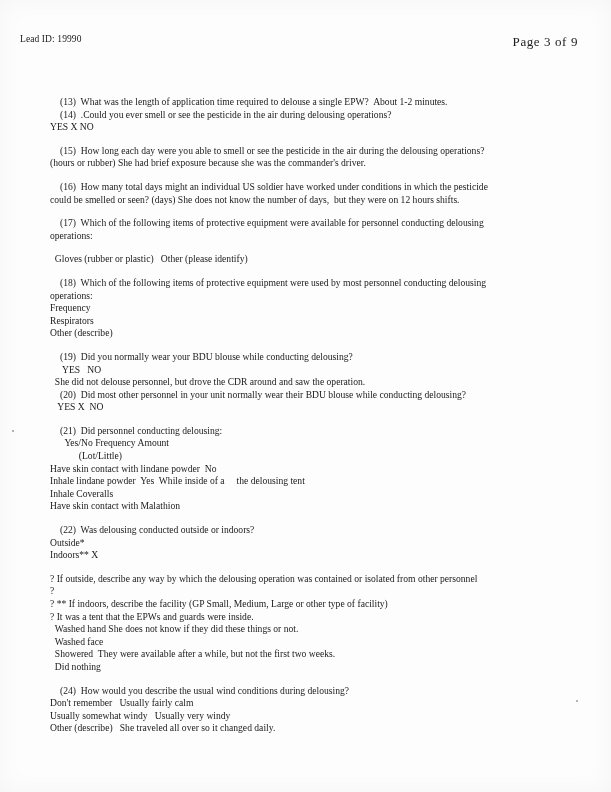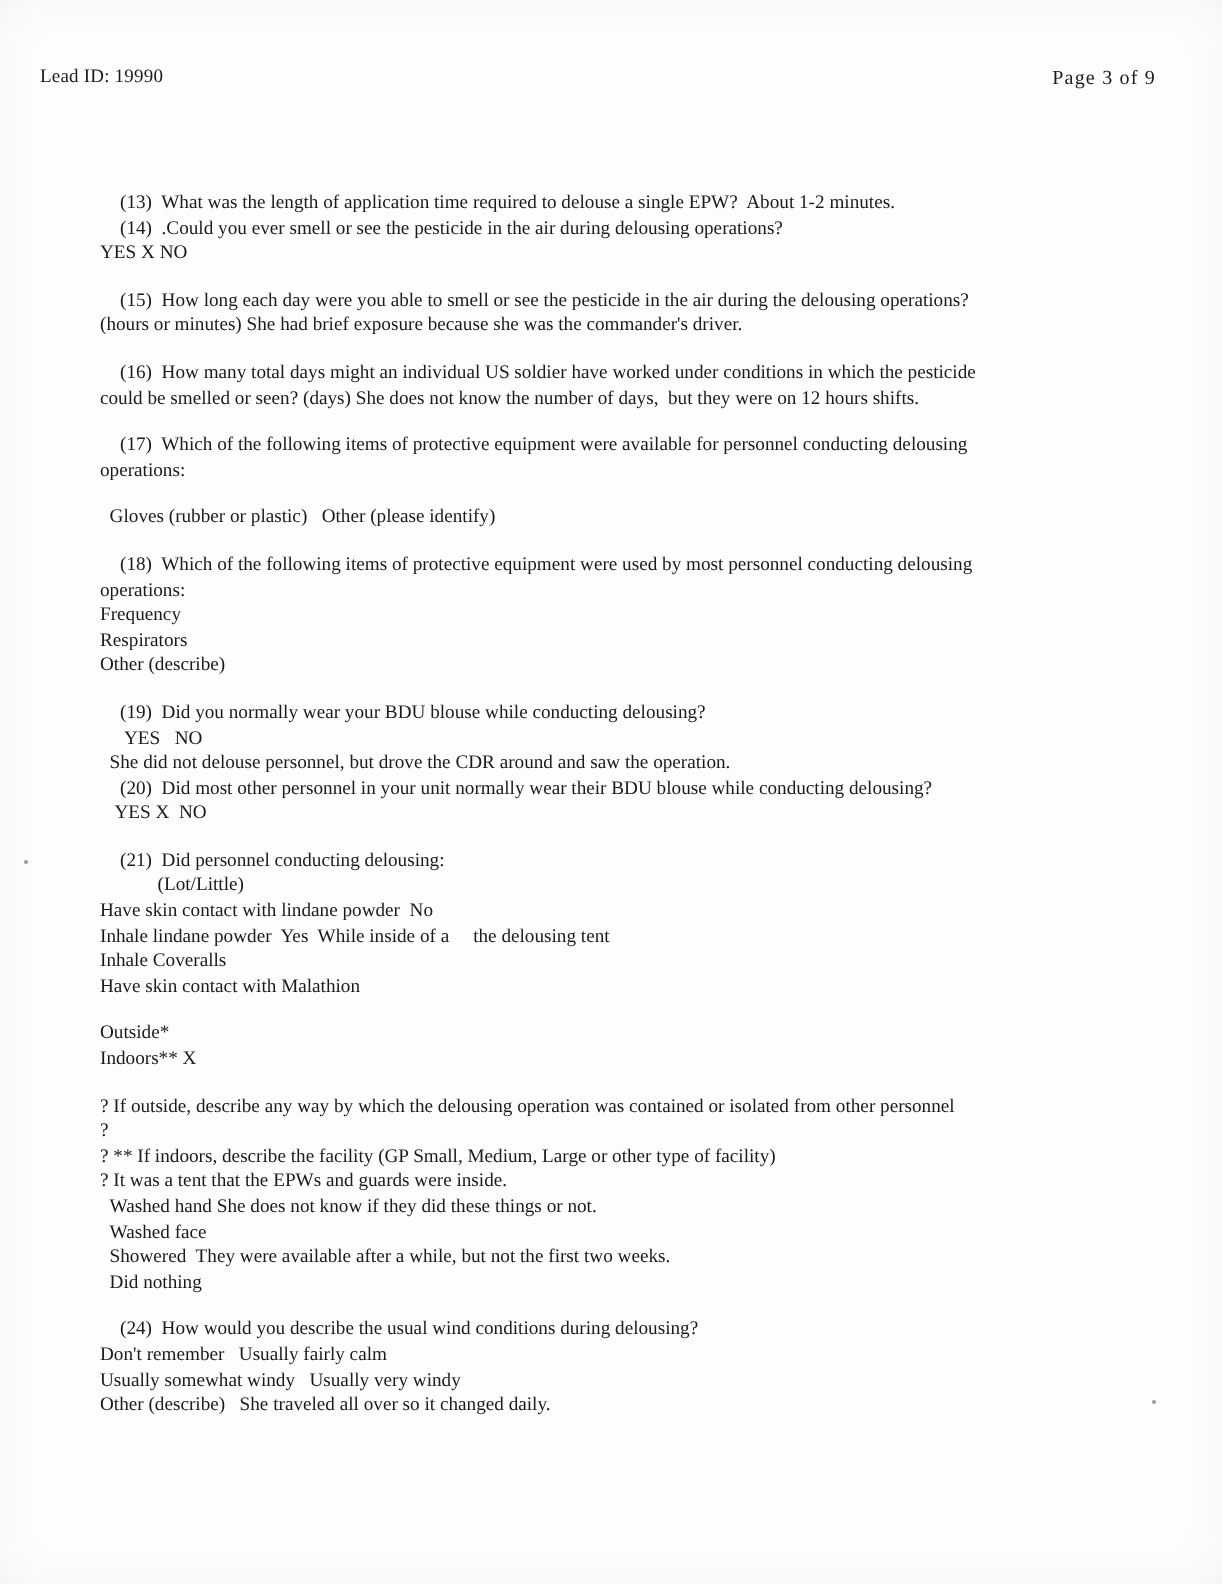--- a/index.html
+++ b/index.html
@@ -28,21 +28,21 @@
     position: absolute;
     left: 20px;
     top: 0;
     font-size: 9.5px;
     letter-spacing: 0.1px;
   }
   .page-num {
     position: absolute;
     right: 22px;
     top: 0;
-    font-size: 10px;
+    font-size: 13px;
     letter-spacing: 0.6px;
   }
   .body {
     position: absolute;
     left: 50px;
     top: 96px;
     width: 525px;
     font-size: 9.6px;
     line-height: 12.6px;
   }
@@ -86,21 +86,21 @@
     </div>
 
     <div class="blk">
       <p class="ln ind1">(14)  .Could you ever smell or see the pesticide in the air during delousing operations?</p>
       <p class="ln">YES X NO</p>
     </div>
     <div class="gap-md"></div>
 
     <div class="blk">
       <p class="ln ind1">(15)  How long each day were you able to smell or see the pesticide in the air during the delousing operations?</p>
-      <p class="ln">(hours or minutes) She had brief exposure because she was the commander's driver.</p>
+      <p class="ln">(hours or rubber) She had brief exposure because she was the commander's driver.</p>
     </div>
     <div class="gap-md"></div>
 
     <div class="blk">
       <p class="ln ind1">(16)  How many total days might an individual US soldier have worked under conditions in which the pesticide</p>
       <p class="ln">could be smelled or seen? (days) She does not know the number of days,  but they were on 12 hours shifts.</p>
     </div>
     <div class="gap-md"></div>
 
     <div class="blk">
@@ -129,29 +129,31 @@
     </div>
 
     <div class="blk">
       <p class="ln ind1">(20)  Did most other personnel in your unit normally wear their BDU blouse while conducting delousing?</p>
       <p class="ln">   YES X  NO</p>
     </div>
     <div class="gap-md"></div>
 
     <div class="blk">
       <p class="ln ind1">(21)  Did personnel conducting delousing:</p>
+      <p class="ln">      Yes/No Frequency Amount</p>
       <p class="ln">            (Lot/Little)</p>
       <p class="ln">Have skin contact with lindane powder  No</p>
       <p class="ln">Inhale lindane powder  Yes  While inside of a     the delousing tent</p>
       <p class="ln">Inhale Coveralls</p>
       <p class="ln">Have skin contact with Malathion</p>
     </div>
     <div class="gap-md"></div>
 
     <div class="blk">
+      <p class="ln ind1">(22)  Was delousing conducted outside or indoors?</p>
       <p class="ln">Outside*</p>
       <p class="ln">Indoors** X</p>
     </div>
     <div class="gap-md"></div>
 
     <div class="blk">
       <p class="ln">? If outside, describe any way by which the delousing operation was contained or isolated from other personnel</p>
       <p class="ln">?</p>
       <p class="ln">? ** If indoors, describe the facility (GP Small, Medium, Large or other type of facility)</p>
       <p class="ln">? It was a tent that the EPWs and guards were inside.</p>

